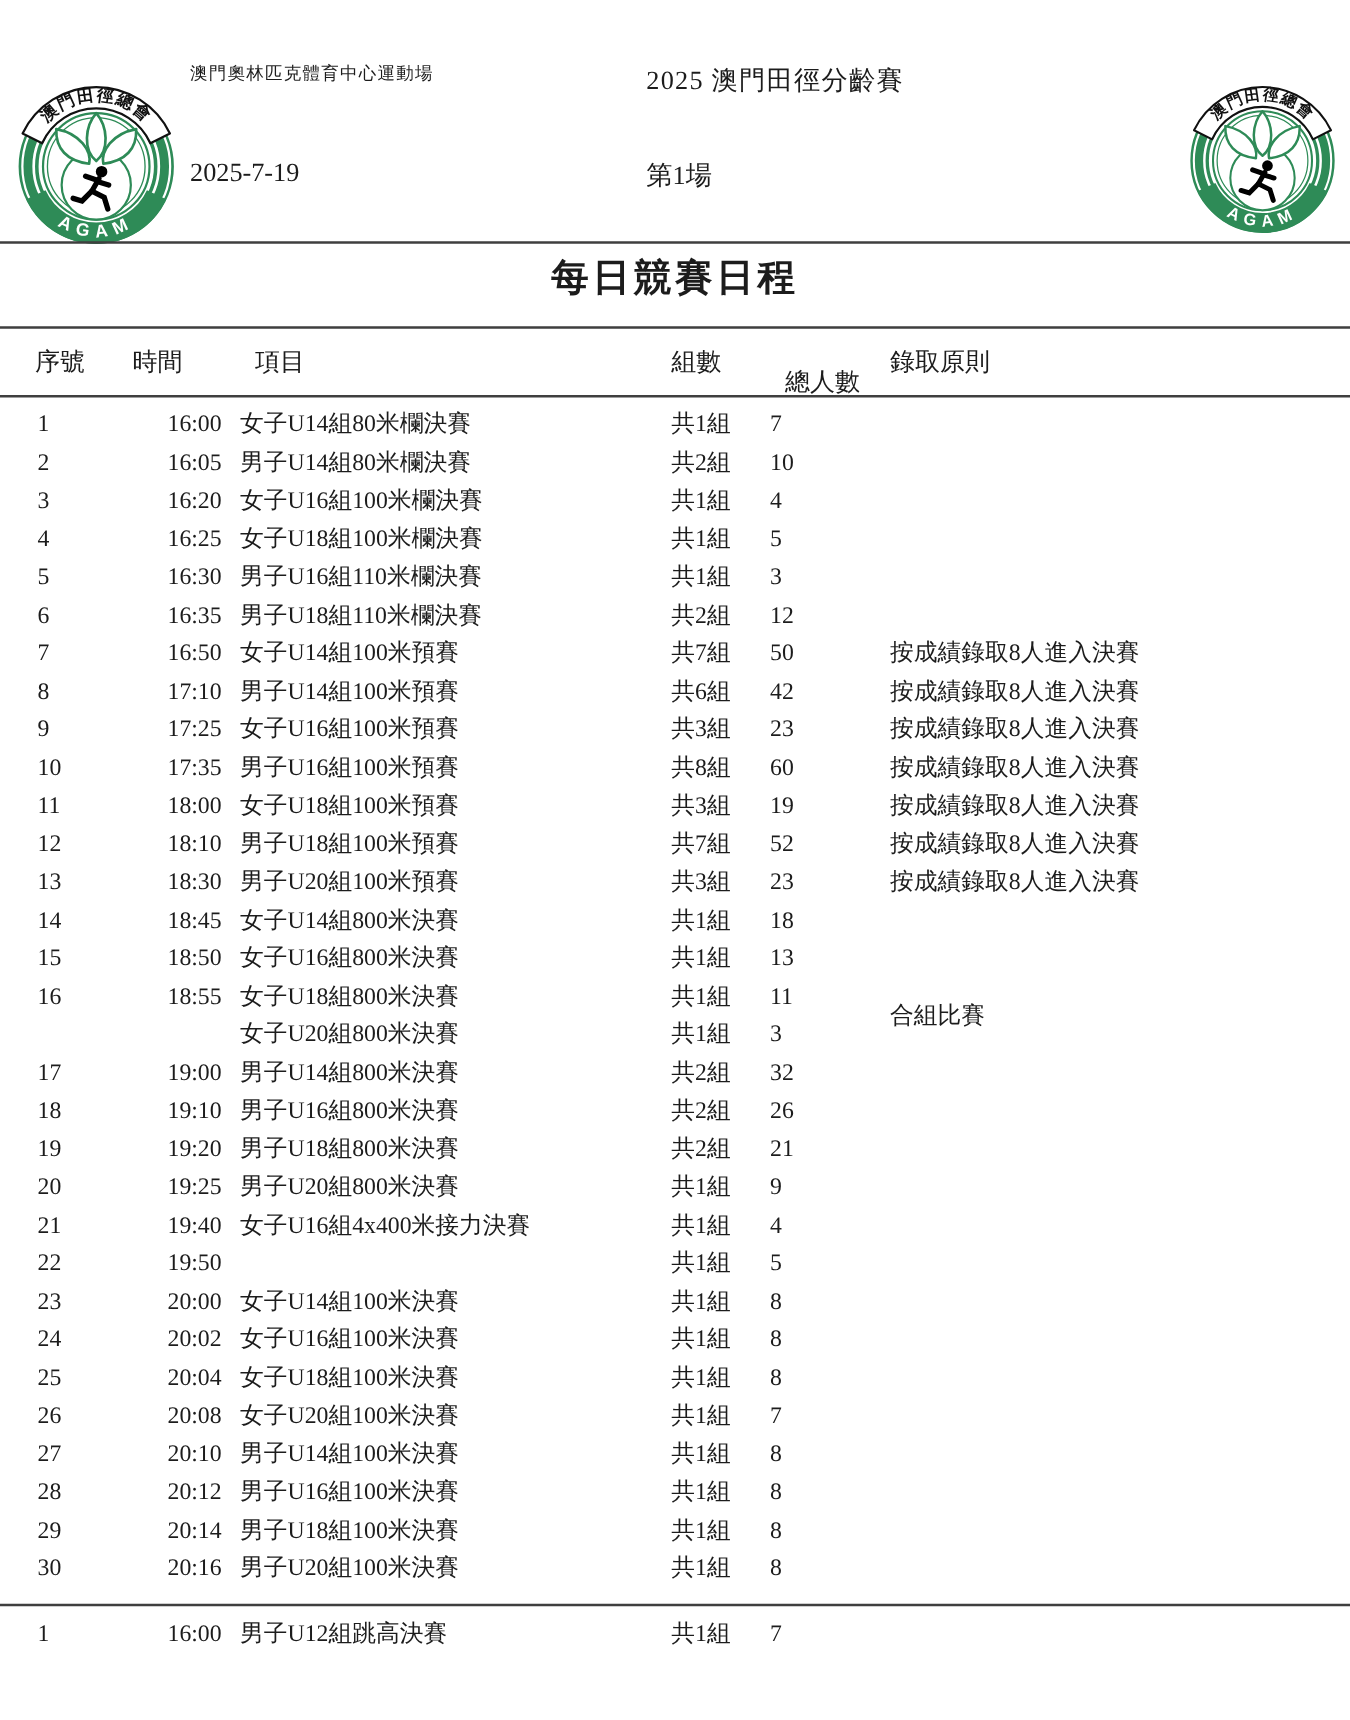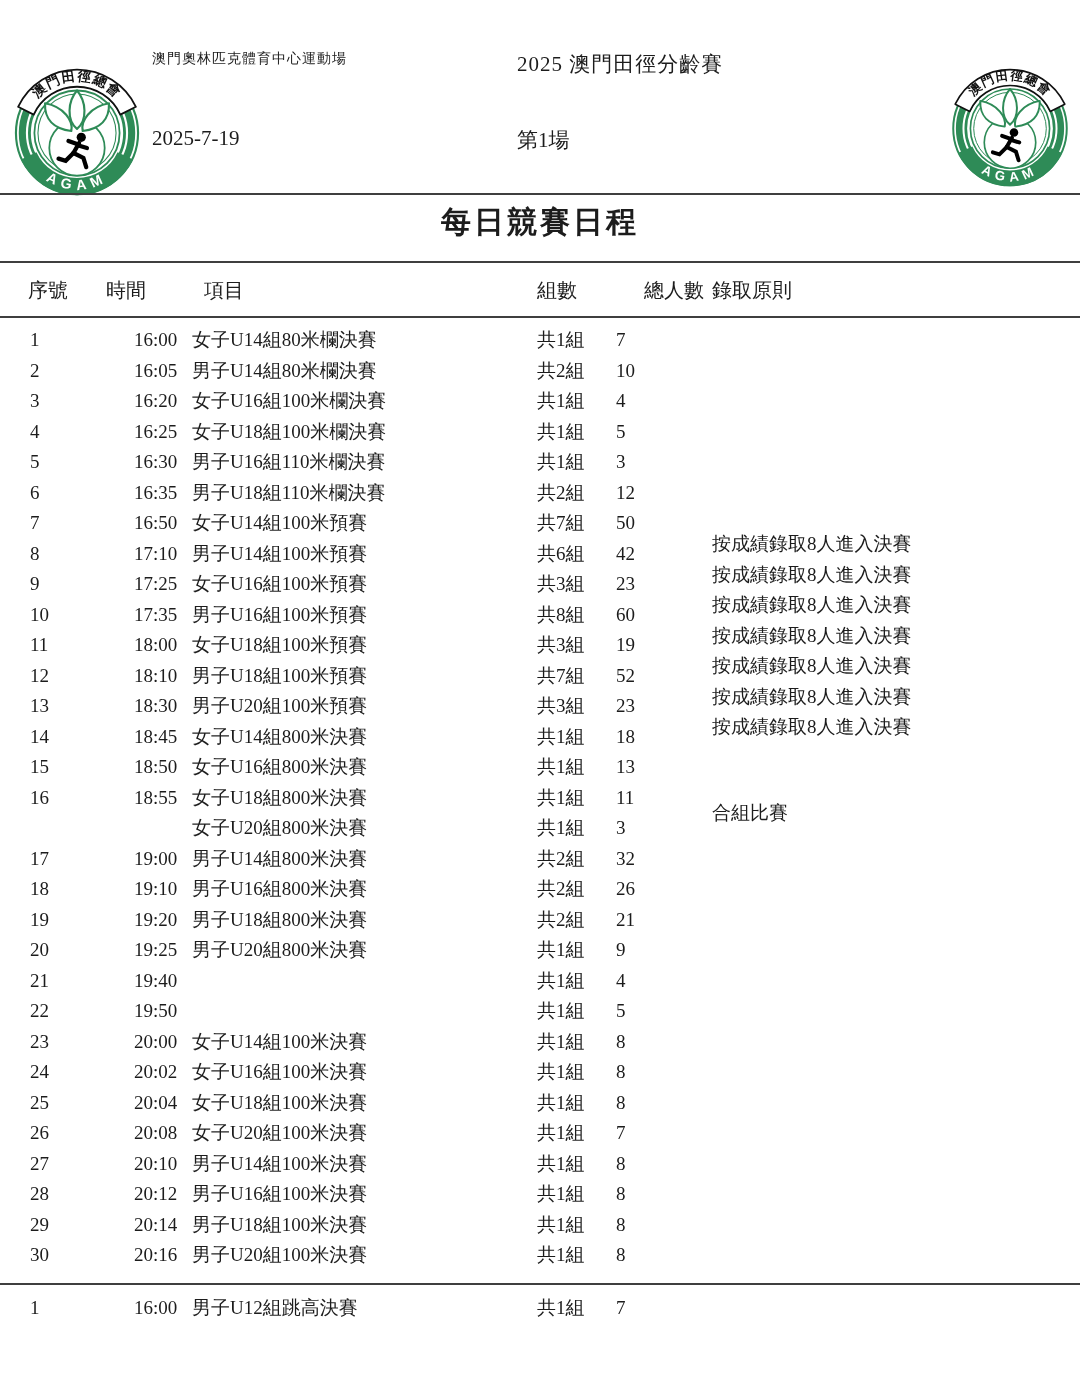--- a/index.html
+++ b/index.html
@@ -27,34 +27,34 @@
     position:absolute; top:202px; left:0; width:1080px; text-align:center;
     font-size:30px; font-weight:bold; letter-spacing:3px;
   }
 
   .col-headers { position:absolute; top:274px; left:0; width:1080px; height:32px; font-size:20px; }
   .col-headers span { position:absolute; top:0; line-height:32px; white-space:nowrap; }
   .ch-num    { left:28px; }
   .ch-time   { left:106px; }
   .ch-event  { left:192px;margin-left:12px; }
   .ch-groups { left:537px; }
-  .ch-total  { left:644px; }
+  .ch-total  { left:628px;margin-top:16px; }
   .ch-rule   { left:712px; }
 
   .rows { position:absolute; left:0; width:1080px; }
   #rows-main  { top:325px; }
   #rows-extra { top:1293px; }
   .row { position:relative; height:30.5px; }
   .row .c { position:absolute; top:0; line-height:30.5px; font-size:19px; white-space:nowrap; }
   .c-num    { left:30px; }
   .c-time   { left:106px;margin-left:28px; }
   .c-event  { left:192px; }
   .c-groups { left:537px; }
   .c-total  { left:616px; }
-  .c-rule   { left:712px;margin-top:21px; }
+  .c-rule   { left:712px; }
 
   .merged-note {
     position:absolute; left:712px; top:798px; height:30.5px; line-height:30.5px;
     font-size:19px; white-space:nowrap;
   }
 </style>
 </head>
 <body>
 
 <svg width="0" height="0" style="position:absolute" aria-hidden="true">
@@ -317,20 +317,21 @@
         <span class="c c-num">20</span>
         <span class="c c-time">19:25</span>
         <span class="c c-event">男子U20組800米決賽</span>
         <span class="c c-groups">共1組</span>
         <span class="c c-total">9</span>
         <span class="c c-rule"></span>
       </div>
       <div class="row">
         <span class="c c-num">21</span>
         <span class="c c-time">19:40</span>
+        <span class="c c-event">女子U16組4x400米接力決賽</span>
         <span class="c c-groups">共1組</span>
         <span class="c c-total">4</span>
         <span class="c c-rule"></span>
       </div>
       <div class="row">
         <span class="c c-num">22</span>
         <span class="c c-time">19:50</span>
         <span class="c c-groups">共1組</span>
         <span class="c c-total">5</span>
         <span class="c c-rule"></span>

